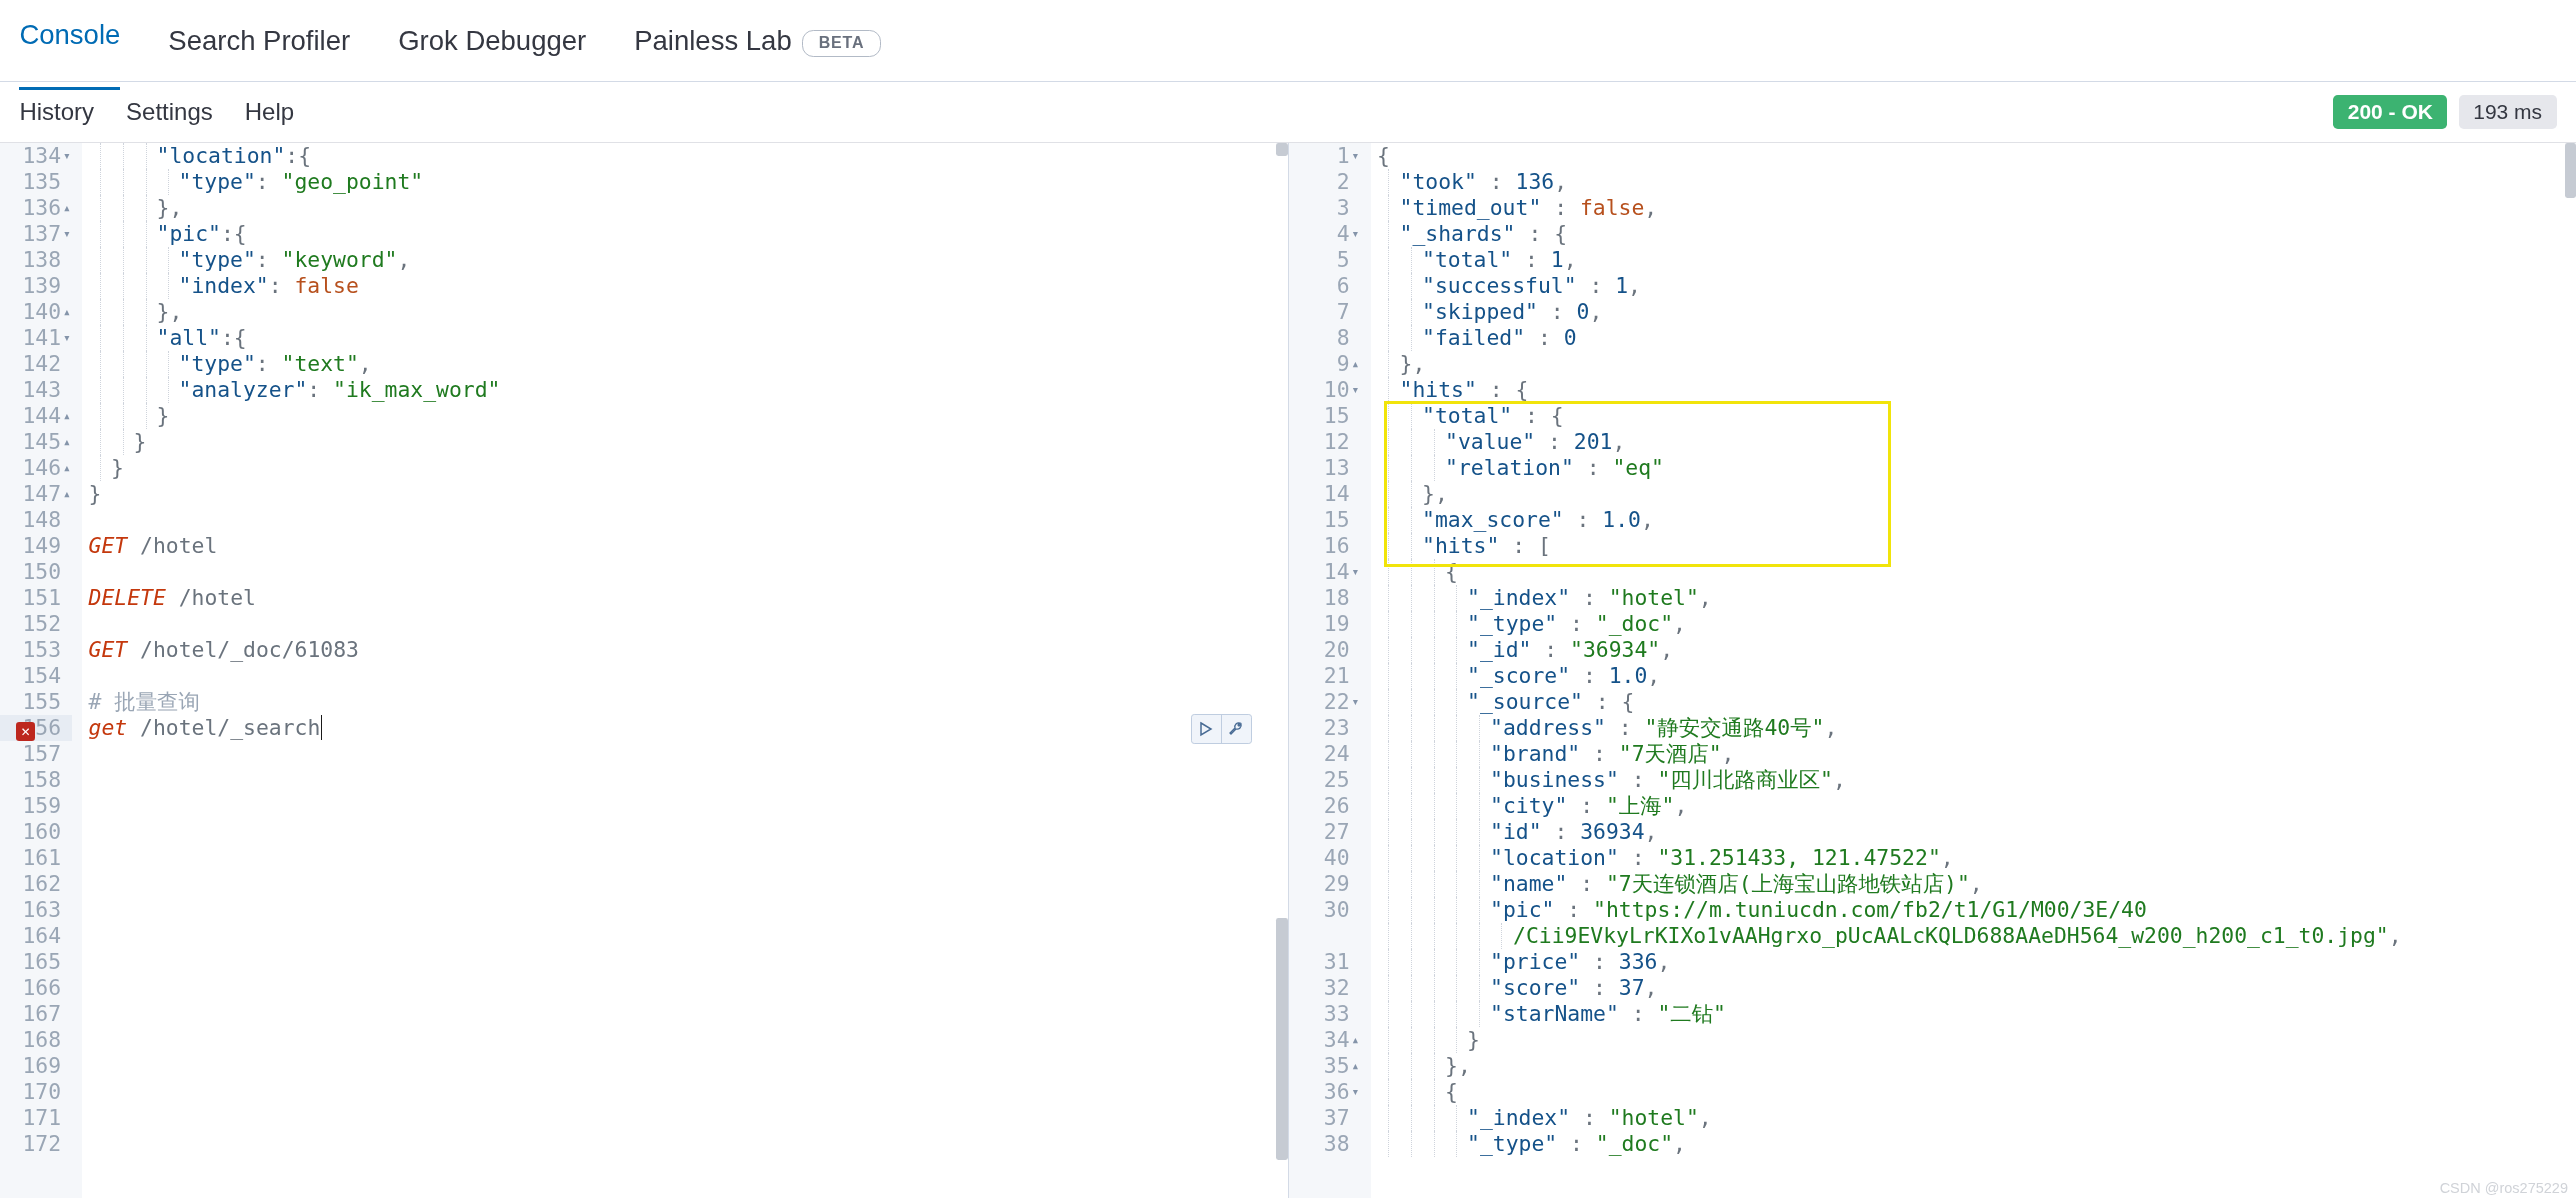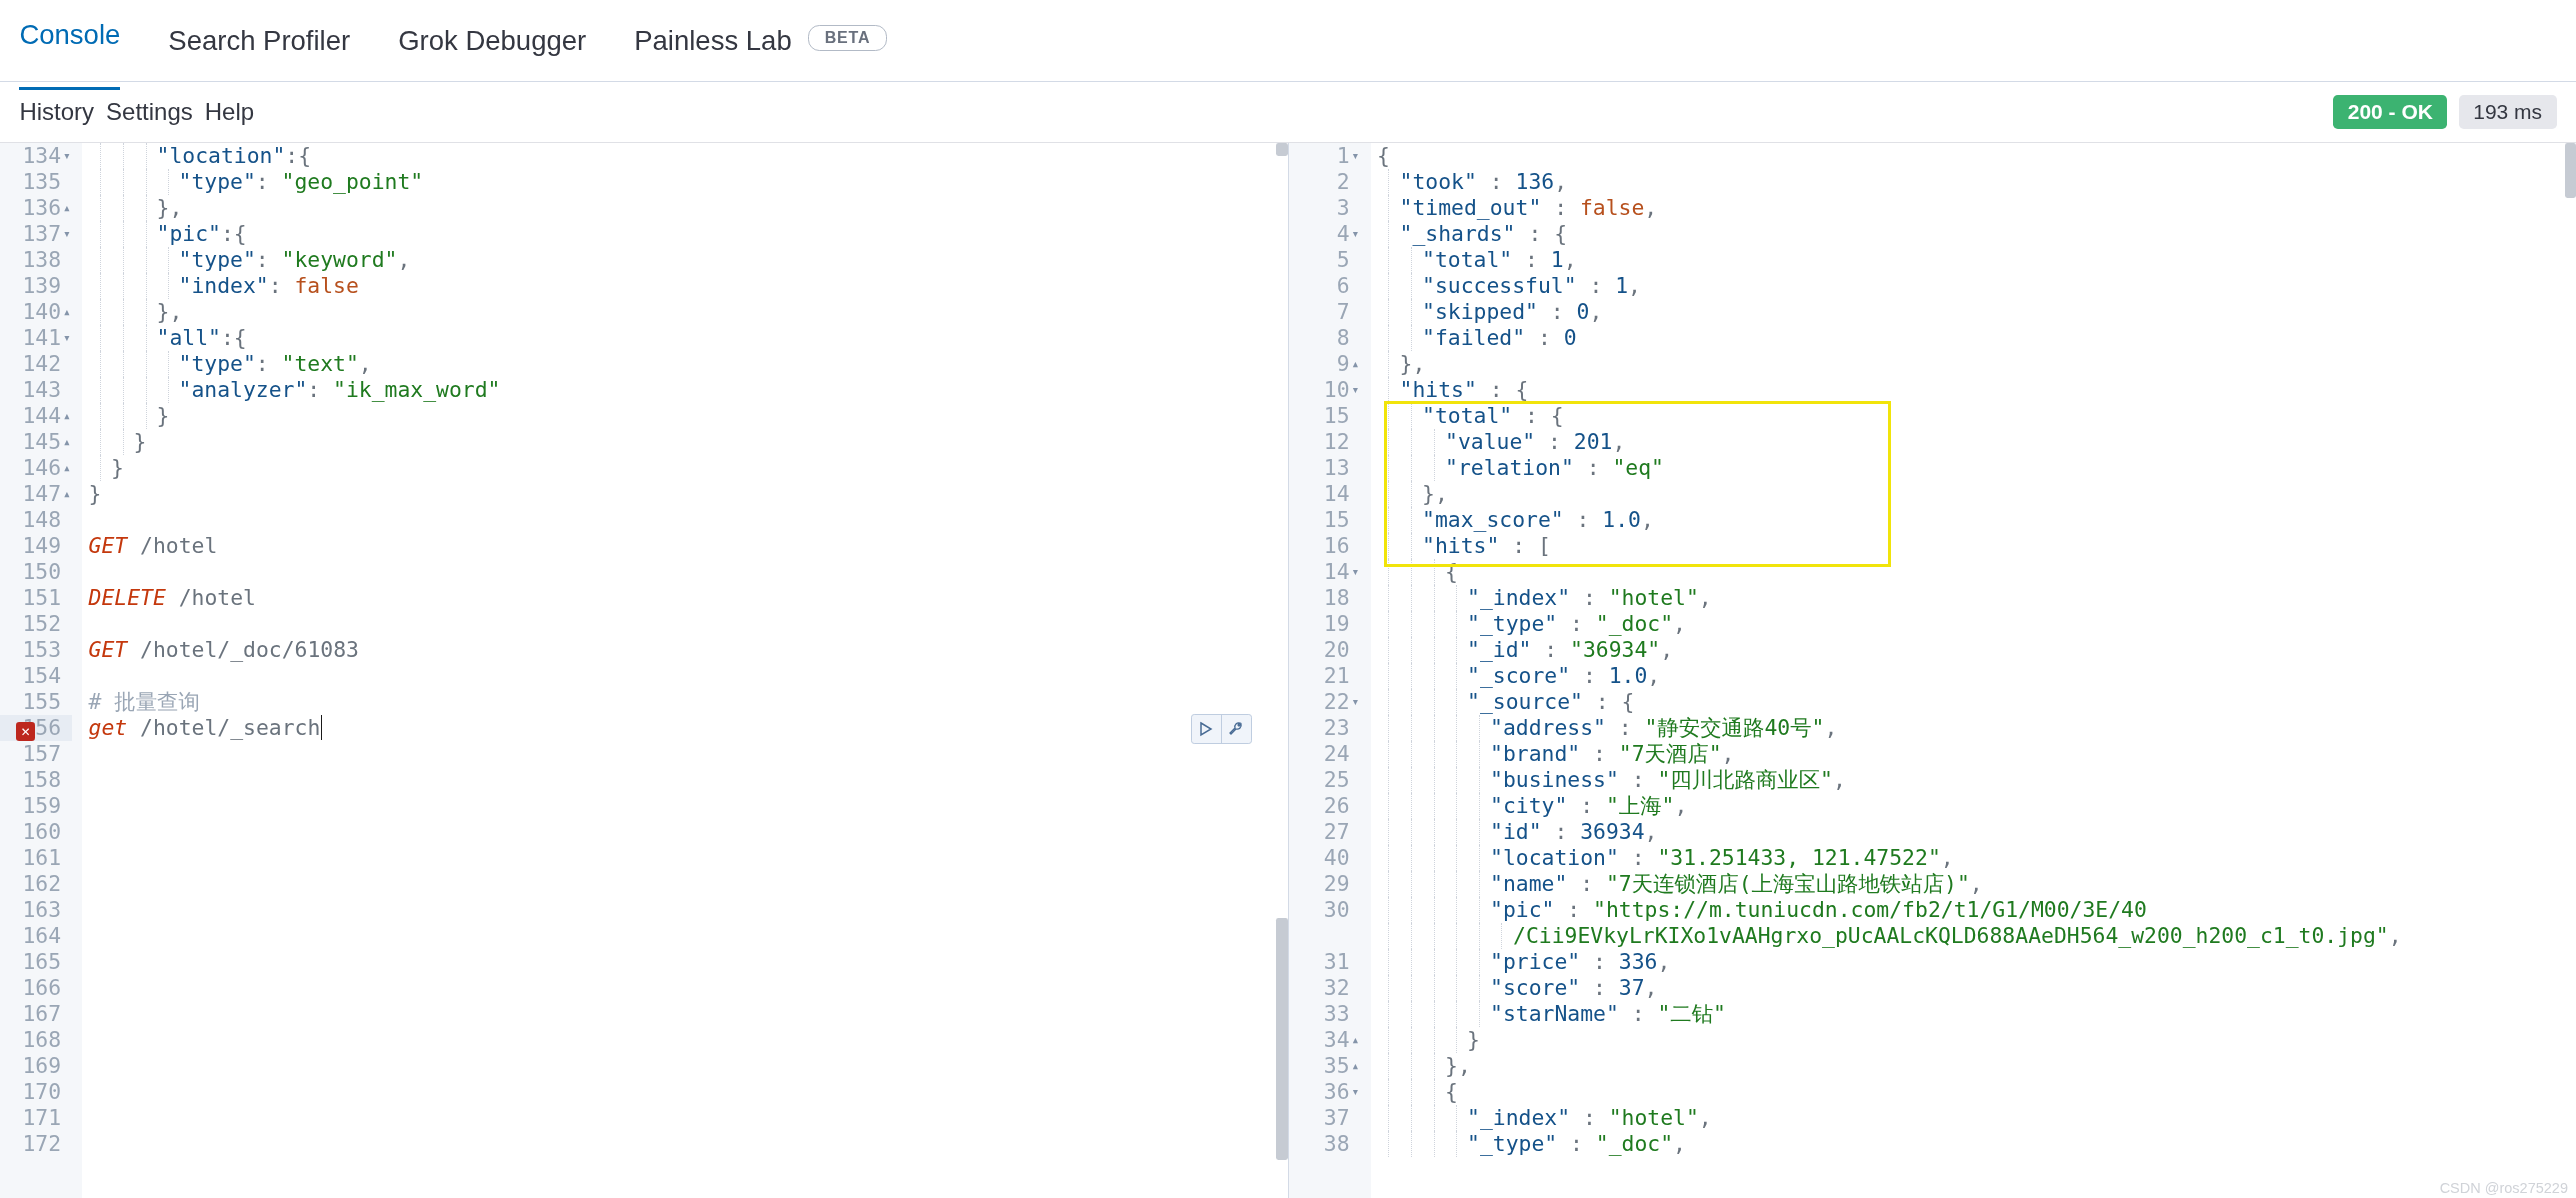--- a/index.html
+++ b/index.html
@@ -21,40 +21,40 @@
     font-size: 27.5px;
     font-weight: 500;
   }
   .tabs-bar .tab { color: #343741; cursor: pointer; }
   .tabs-bar .tab.active {
     color: #006bb4;
     border-bottom: 3.2px solid #006bb4;
     padding-bottom: 36px;
     margin-bottom: -27.5px;
   }
-  .tab-beta { display:flex; align-items:flex-start; gap:16px; }
+  .tab-beta { display:flex; align-items:flex-end; gap:10px; }
   .beta-badge {
     font-size: 16px;
     border: 0.8px solid #B2BAC6;
     border-radius: 11.3px;
     padding: 3.2px 16px;
     color: #69707d;
     letter-spacing: 0.8px;
     font-weight: 600;
   }
   .subbar {
     display: flex;
     align-items: center;
     justify-content: space-between;
     padding: 0 19.4px;
     height: 60px;
     font-size: 24px;
     border-bottom: 0.8px solid #e0e1e6;
   }
-  .subbar-left { display:flex; gap:12px;text-align:center; }
+  .subbar-left { display:flex; gap:32px;text-align:center; }
   .subbar-left span { cursor:pointer; }
   .subbar-right { display:flex; gap:11.3px; align-items:center; }
   .status-pill {
     background: #3CB371;
     color: #fff;
     font-size: 21px;
     font-weight: 600;
     border-radius: 4.8px;
     padding: 4.8px 14.5px;
   }

